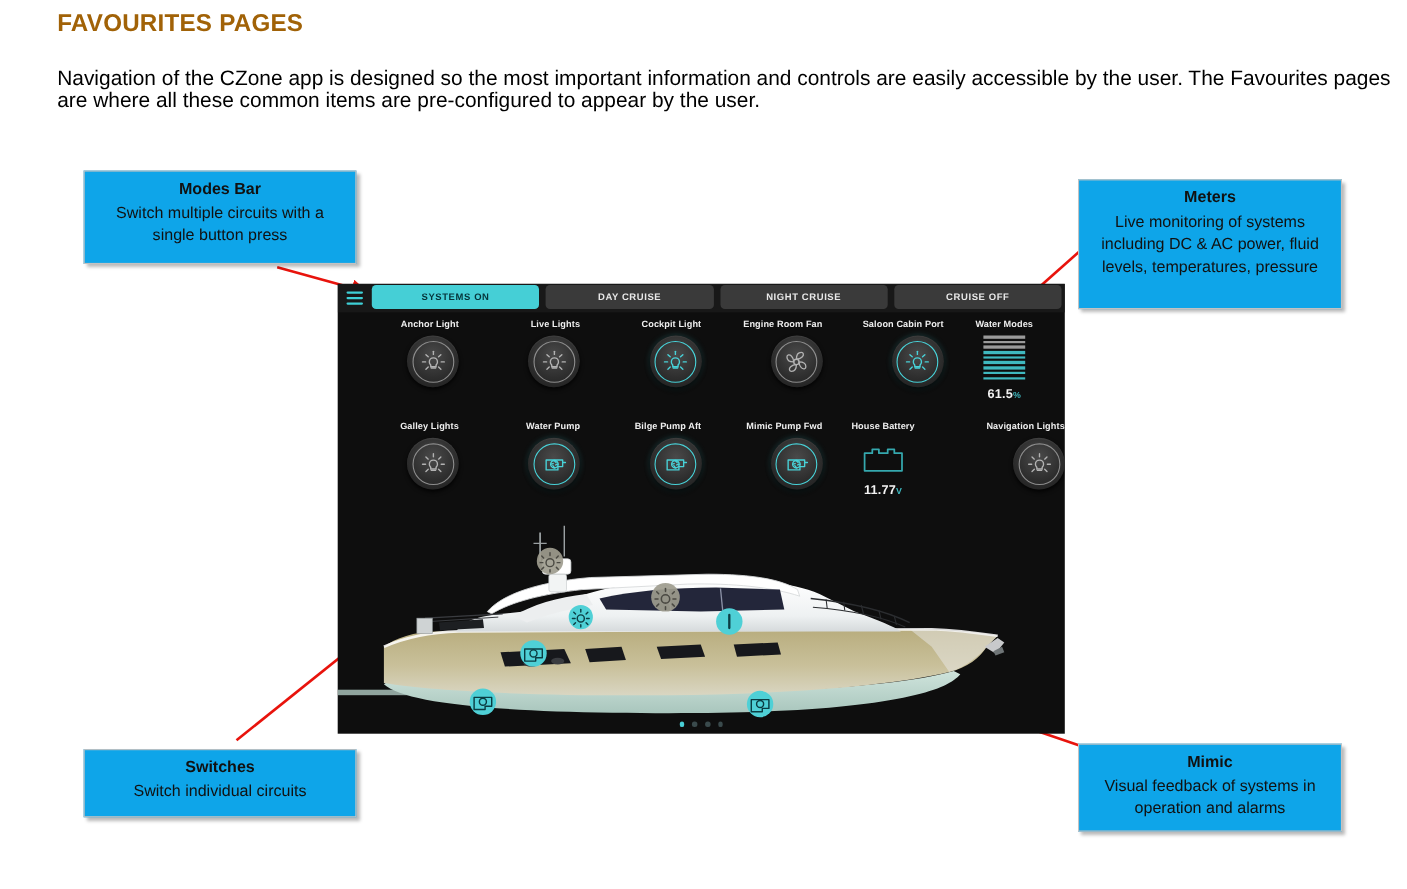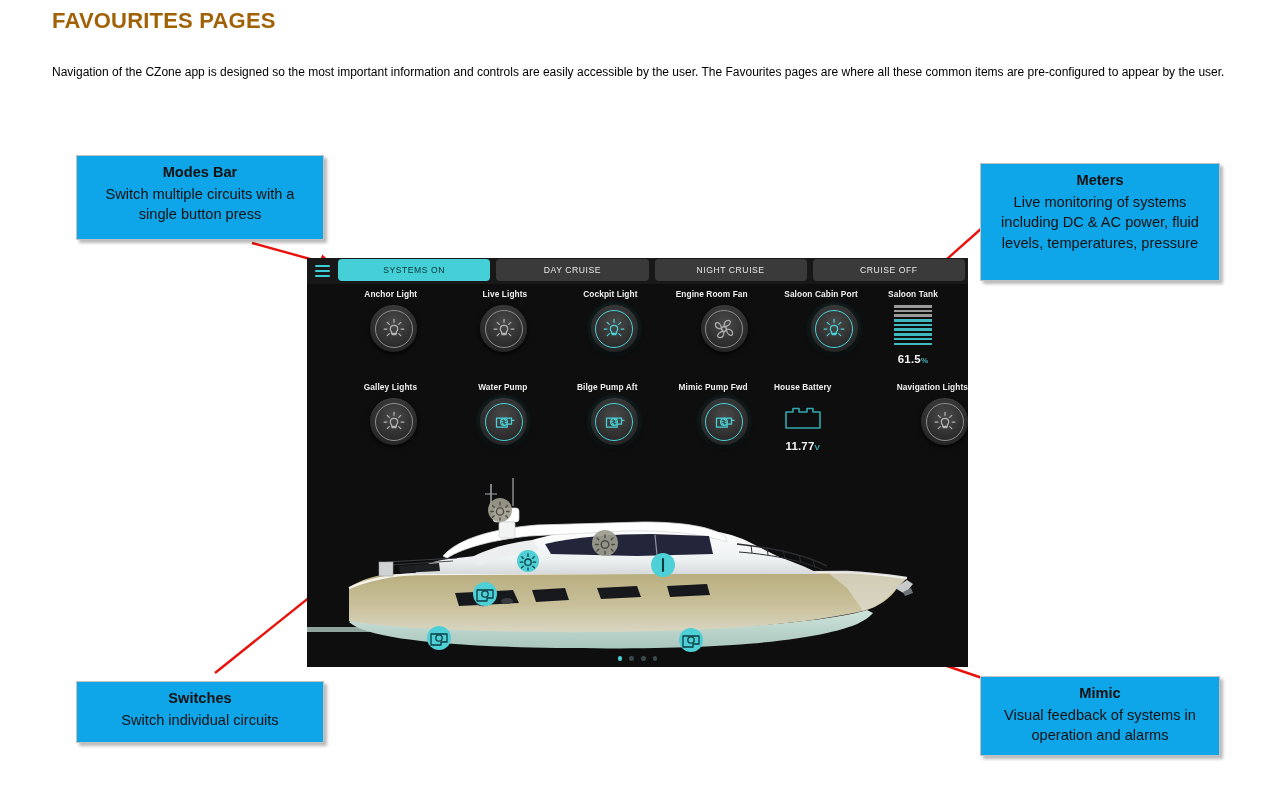--- a/index.html
+++ b/index.html
@@ -24,21 +24,21 @@
     font-size: 22px;
     font-weight: bold;
     letter-spacing: 0.2px;
     color: #a16207;
   }
   .doc-para {
     position: absolute;
     left: 52px;
     top: 62px;
     width: 1215px;
-    font-size: 12px;
+    font-size: 19px;
     line-height: 20px;
     color: #000;
   }
 
   
   .callout {
     position: absolute;
     background: #0ea5e9;
     border: 1px solid #c2c2c2;
     box-shadow: 3px 3px 3px rgba(0,0,0,0.28);
@@ -107,21 +107,21 @@
     background: #3ecfd6;
     border-radius: 1px;
   }
   .mode-btn {
     flex: 1;
     margin: 1px 3px 3px 3px;
     border-radius: 4px;
     background: #3a3a3a;
     color: #e8e8e8;
     font-size: 8.6px;
-    font-weight: normal;
+    font-weight: bold;
     letter-spacing: 0.55px;
     display: flex;
     align-items: center;
     justify-content: center;
     user-select: none;
   }
   .mode-btn.active {
     background: #45cfd6;
     color: #06343a;
   }
@@ -374,21 +374,21 @@
                 <line x1="17.7" y1="17.6" x2="19.8" y2="19.6"></line>
                 <line x1="3.1" y1="13" x2="5.9" y2="13"></line>
                 <line x1="20.1" y1="13" x2="22.9" y2="13"></line>
                 <line x1="6.2" y1="19.6" x2="8.3" y2="17.6"></line>
                 <line x1="17.7" y1="8.4" x2="19.8" y2="6.4"></line>
               </g>
             </svg>
           </div>
         </div>
         <div class="meter-cell">
-          <div class="sw-label">Saloon Tank</div>
+          <div class="sw-label">Water Modes</div>
           <div class="tank">
             <i></i>
             <i></i>
             <i></i>
             <i class="f"></i>
             <i class="f"></i>
             <i class="f"></i>
             <i class="f"></i>
             <i class="f"></i>
             <i class="f"></i>

